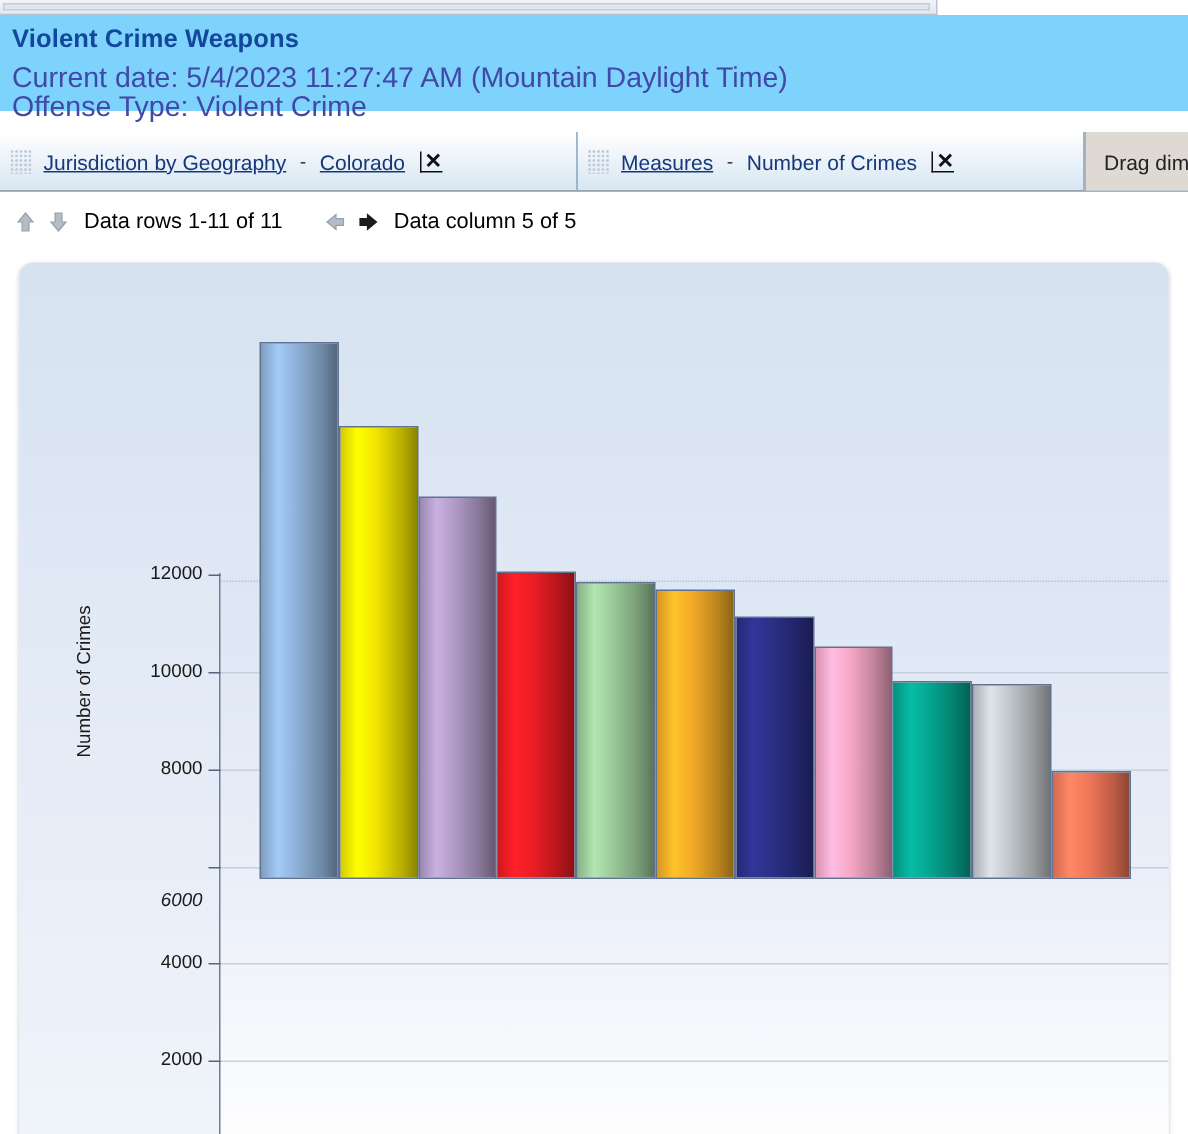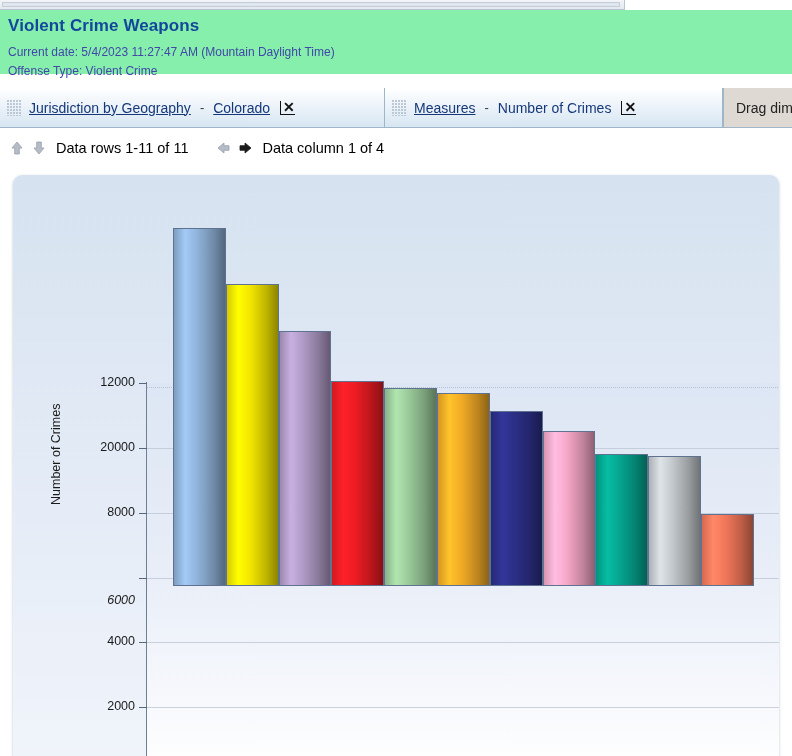--- a/index.html
+++ b/index.html
@@ -31,34 +31,34 @@
     background: #dfe6ee;
     border: 1px solid #c4cdd8;
     box-sizing: border-box;
   }
 
   
   #header {
     position: absolute;
     left: 0; top: 10px;
     width: 792px; height: 64px;
-    background: #86efac;
+    background: #7dd3fc;
     box-sizing: border-box;
     padding: 6px 0 0 8px;
   }
   #app-title {
     font-size: 17px;
     font-weight: bold;
     color: #13479b;
     letter-spacing: 0.1px;
     margin: 0 0 7px 0;
     line-height: 20px;
   }
   .meta-line {
-    font-size: 12px;
+    font-size: 19px;
     color: #4148a8;
     line-height: 19px;
     white-space: nowrap;
   }
 
   
   #chip-bar {
     position: absolute;
     left: 0; top: 88px;
     width: 792px; height: 40px;
@@ -282,39 +282,39 @@
   <span class="nav-arrow">
     <svg width="16" height="18" viewBox="0 0 16 18">
         <polygon points="3,9 9,4 9,6.7 14,6.7 14,11.3 9,11.3 9,14" fill="#b5bcc6" stroke="#97a0ad" stroke-width="0.8"></polygon>
       </svg>
   </span>
   <span class="nav-arrow">
     <svg width="16" height="18" viewBox="0 0 16 18">
         <polygon points="14,9 8,4 8,6.7 3,6.7 3,11.3 8,11.3 8,14" fill="#1b1b1b" stroke="#1b1b1b" stroke-width="0.8"></polygon>
       </svg>
   </span>
-  <span class="nav-text">Data column 1 of 4</span>
+  <span class="nav-text">Data column 5 of 5</span>
 </div>
 
 <div id="chart-panel">
 
   <div id="plot-bg"></div>
   <div id="grid">
       <div class="gridline dotted" style="top: 212px;"></div>
       <div class="gridline" style="top: 272.833px;"></div>
       <div class="gridline" style="top: 337.667px;"></div>
       <div class="gridline" style="top: 402.5px;"></div>
       <div class="gridline" style="top: 467.333px;"></div>
       <div class="gridline" style="top: 532.167px;"></div>
     </div>
   <div id="axis-y"></div>
 
   <div id="ytick-wrap">
       <div class="ytick-label" style="top: 208px;">12000</div>
-      <div class="ytick-label" style="top: 272.833px;">20000</div>
+      <div class="ytick-label" style="top: 272.833px;">10000</div>
       <div class="ytick-label" style="top: 337.667px;">8000</div>
       <div class="ytick-label" style="top: 426px; font-style: italic;">6000</div>
       <div class="ytick-label" style="top: 467.333px;">4000</div>
       <div class="ytick-label" style="top: 532.167px;">2000</div>
     </div>
   <div id="ylabel">Number of Crimes</div>
 
   <div id="bars">
       <div class="bar" title="2022: 11050" style="left: 160px; width: 52.8px; height: 358.204px; background: linear-gradient(to right, rgb(126, 157, 191) 0%, rgb(163, 203, 247) 22%, rgb(143, 178, 217) 46%, rgb(112, 139, 169) 78%, rgb(83, 103, 126) 100%);"></div>
       <div class="bar" title="2021: 9310" style="left: 212.8px; width: 52.8px; height: 301.799px; background: linear-gradient(to right, rgb(213, 202, 0) 0%, rgb(255, 255, 0) 22%, rgb(242, 229, 0) 46%, rgb(189, 179, 0) 78%, rgb(140, 133, 0) 100%);"></div>

